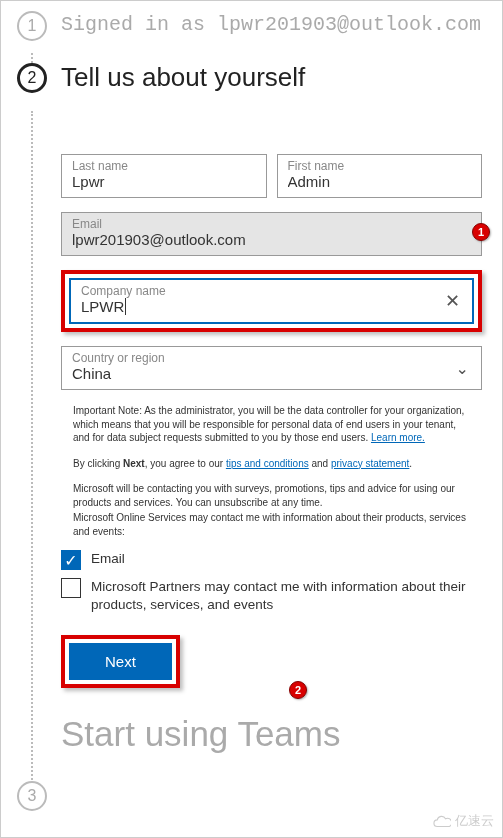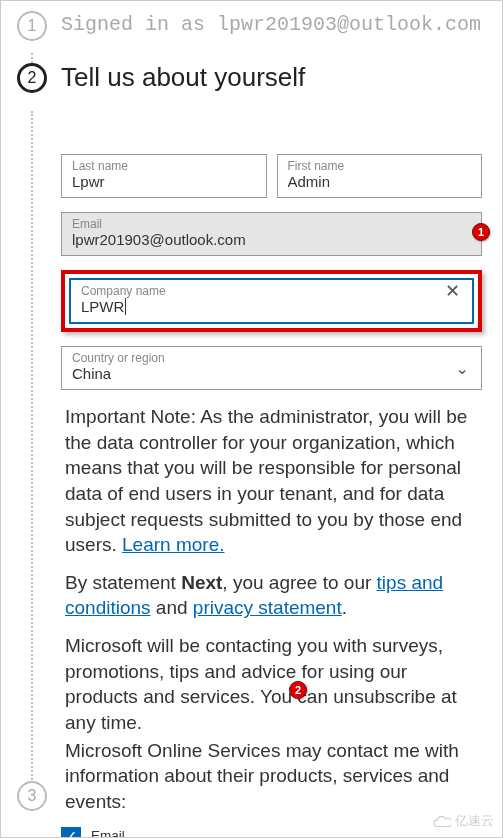--- a/index.html
+++ b/index.html
@@ -45,27 +45,27 @@
     .field-label { font-size: 12px; color: #888; display: block; }
     .field-value {
       font-size: 15px; color: #333; border: none; outline: none;
       background: transparent; width: 100%; padding: 0;
     }
     .field-email { background: #e5e5e5; border: 1px solid #999; }
     .field-company-wrap {
       border: 4px solid #d80000; padding: 4px; margin-bottom: 14px;
       box-shadow: 3px 3px 4px rgba(0,0,0,0.25);
     }
-    .field-company { border: 2px solid #0067b8; display: flex; }
+    .field-company { border: 2px solid #0067b8; display: flex; align-items: center; }
     .field-company .inner { flex: 1; padding: 4px 10px 6px 10px; }
     .clear-x { padding: 0 12px; font-size: 18px; color: #555; cursor: pointer; }
     .field-country { display: flex; align-items: center; }
     .field-country .inner { flex: 1; padding: 4px 10px 6px 10px; }
     .chevron { padding: 0 12px; color: #555; cursor: pointer; }
-    .note { font-size: 19px; color: #333; margin: 12px 4px; line-height: 1.35; }
+    .note { font-size: 10px; color: #333; margin: 12px 12px; line-height: 1.35; }
     .note b { font-weight: 600; }
     .link { color: #0067b8; text-decoration: underline; cursor: pointer; }
     .checkbox-row { display: flex; align-items: flex-start; gap: 10px; margin: 8px 0; }
     .checkbox {
       width: 20px; height: 20px; border: 1px solid #333; flex-shrink: 0;
       display: flex; align-items: center; justify-content: center;
       cursor: pointer;
     }
     .checkbox.checked { background: #0067b8; border-color: #0067b8; color: #fff; }
     .cb-label { font-size: 13.5px; color: #333; line-height: 1.3; }
@@ -145,29 +145,33 @@
         </div>
         <span class="chevron">⌄</span>
       </div>
     </div>
 
     <div class="note">
       <span>Important Note: As the administrator, you will be the data controller for your organization, which means that you will be responsible for personal data of end users in your tenant, and for data subject requests submitted to you by those end users. </span><span class="link">Learn more.</span>
     </div>
 
     <div class="note">
-      <span>By statement </span><b>Next</b><span>, you agree to our </span><span class="link">tips and conditions</span><span> and </span><span class="link">privacy statement</span><span>.</span>
+      <span>By clicking </span><b>Next</b><span>, you agree to our </span><span class="link">tips and conditions</span><span> and </span><span class="link">privacy statement</span><span>.</span>
     </div>
 
     <div class="note" style="margin-bottom:2px;">Microsoft will be contacting you with surveys, promotions, tips and advice for using our products and services. You can unsubscribe at any time.</div>
     <div class="note" style="margin-top:2px;">Microsoft Online Services may contact me with information about their products, services and events:</div>
 
     <div class="checkbox-row">
       <div class="checkbox checked">✓</div>
       <div class="cb-label">Email</div>
+    </div>
+    <div class="checkbox-row">
+      <div class="checkbox"></div>
+      <div class="cb-label">Microsoft Partners may contact me with information about their products, services, and events</div>
     </div>
 
     <div class="next-wrap">
       <button class="next-btn">Next</button>
     </div>
 
     <div class="step3-title" style="margin-top:26px;">Start using Teams</div>
   </div>
 </div>
 

